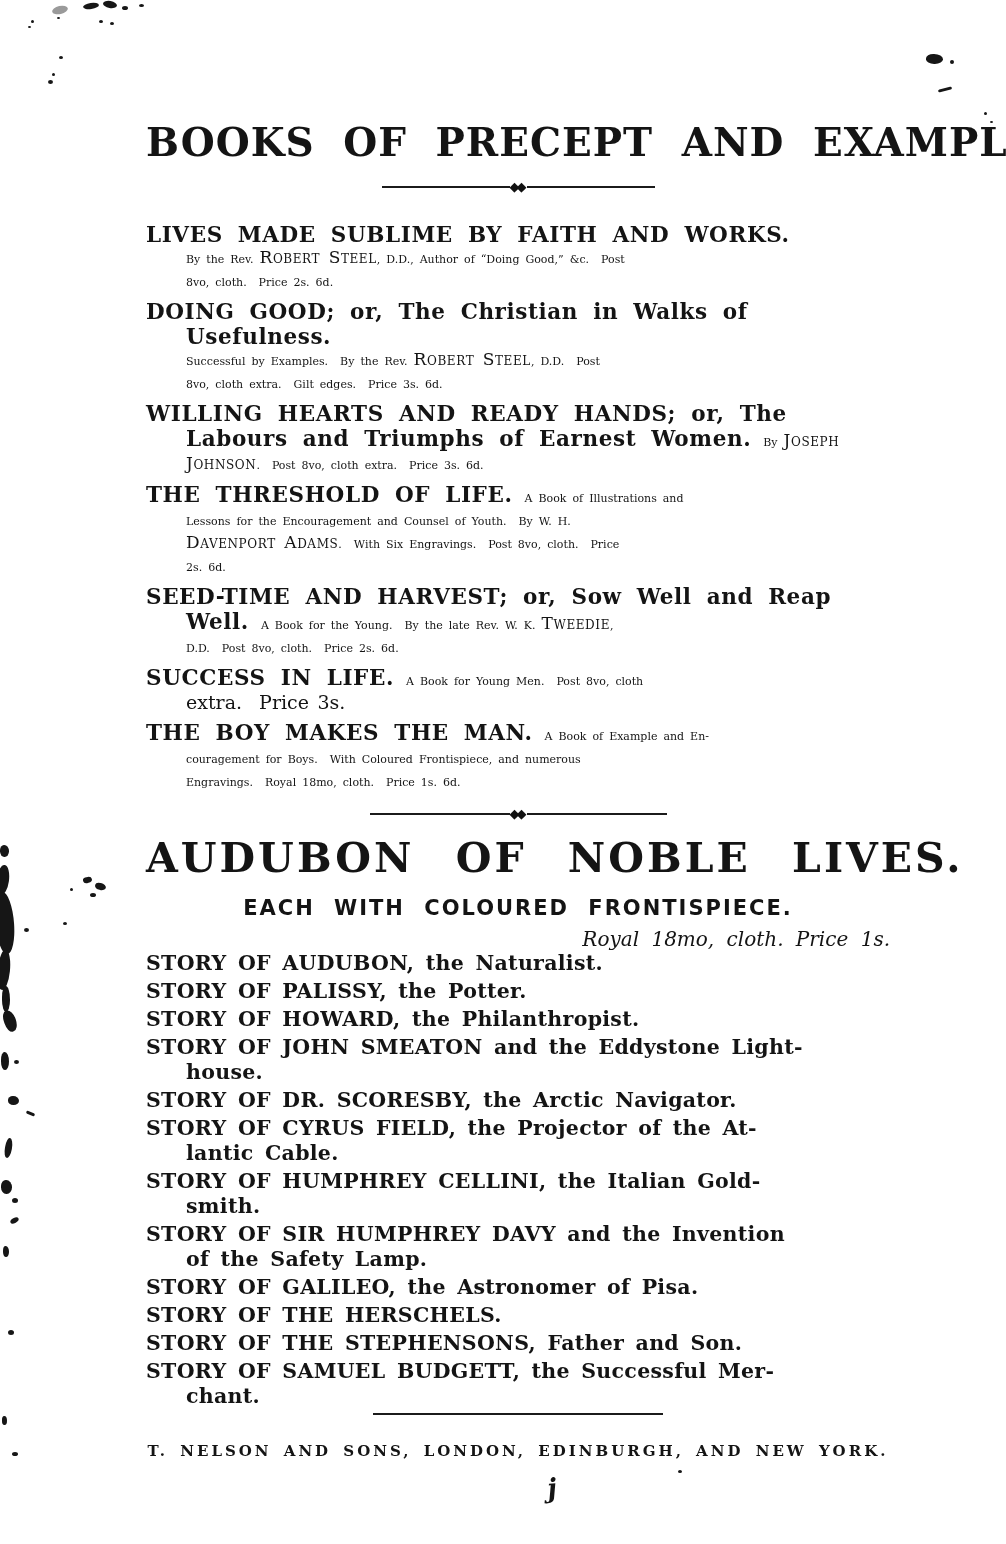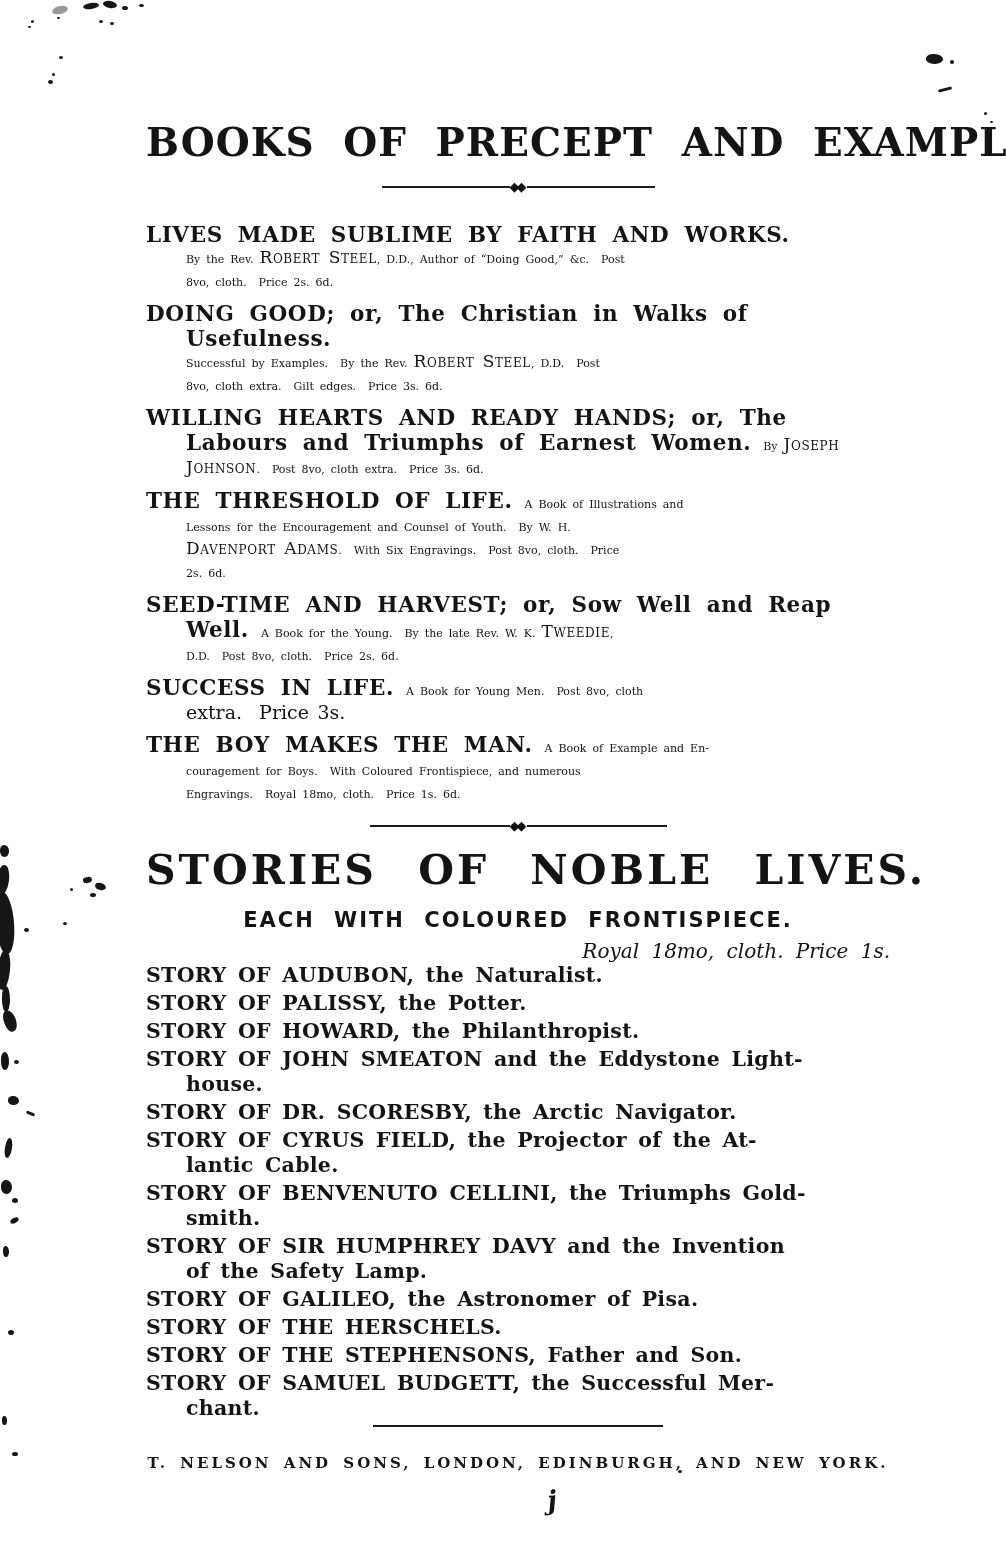--- a/index.html
+++ b/index.html
@@ -24,21 +24,21 @@
   .divider { display:flex; align-items:center; justify-content:center; }
   .divider .rule { height:2px; background:#1b1b1b; }
   .divider.d1 { margin-top:16px; }
   .divider.d1 .rule { width:128px; }
   .divider.d2 { margin-top:16px; }
   .divider.d2 .rule { width:140px; }
   .divider .orn { font-size:13px; line-height:10px; letter-spacing:-3px; padding:0 3px 0 0; color:#111; }
 
   .entries { margin-top:30px; }
   .entry {
-    margin:8px 0 6px; padding-left:40px; text-indent:-40px;
+    margin:0 0 6px; padding-left:40px; text-indent:-40px;
     font-size:17px; line-height:21px;
     white-space:pre-wrap;
   }
   .seg-t { font-size:21.5px; line-height:25px; font-weight:bold; letter-spacing:.6px; word-spacing:7px; }
   .seg-b { font-size:11px; word-spacing:2.5px; }
   .seg-sc { font-size:17px; font-variant:small-caps; letter-spacing:.6px; word-spacing:2.5px; }
   .seg-i { font-size:19px; word-spacing:2.5px; }
 
   .section-title {
     margin:14px 0 0;
@@ -173,32 +173,32 @@
         <p class="entry"><span class="seg-t">SUCCESS IN LIFE.</span><span class="seg-b">  A Book for Young Men.  Post 8vo, cloth</span><br><span class="seg-i">extra.  Price 3s.</span></p>
         <p class="entry"><span class="seg-t">THE BOY MAKES THE MAN.</span><span class="seg-b">  A Book of Example and En-</span><br><span class="seg-b">couragement for Boys.  With Coloured Frontispiece, and numerous</span><br><span class="seg-b">Engravings.  Royal 18mo, cloth.  Price 1s. 6d.</span></p>
       </div>
 
     <div class="divider d2">
       <span class="rule"></span>
         <span class="orn">◆◆</span>
         <span class="rule"></span>
     </div>
 
-    <h2 class="section-title">STORIES OF NOBLE LIVES.</h2>
+    <h2 class="section-title">AUDUBON OF NOBLE LIVES.</h2>
     <h3 class="section-subtitle">EACH WITH COLOURED FRONTISPIECE.</h3>
     <p class="imprint-note">Royal 18mo, cloth.   Price 1s.</p>
 
     <div class="stories">
         <p class="story"><span>STORY OF AUDUBON, the Naturalist.</span></p>
         <p class="story"><span>STORY OF PALISSY, the Potter.</span></p>
         <p class="story"><span>STORY OF HOWARD, the Philanthropist.</span></p>
         <p class="story"><span>STORY OF JOHN SMEATON and the Eddystone Light-</span><br><span>house.</span></p>
         <p class="story"><span>STORY OF DR. SCORESBY, the Arctic Navigator.</span></p>
         <p class="story"><span>STORY OF CYRUS FIELD, the Projector of the At-</span><br><span>lantic Cable.</span></p>
-        <p class="story"><span>STORY OF BENVENUTO CELLINI, the Triumphs Gold-</span><br><span>smith.</span></p>
+        <p class="story"><span>STORY OF HUMPHREY CELLINI, the Italian Gold-</span><br><span>smith.</span></p>
         <p class="story"><span>STORY OF SIR HUMPHREY DAVY and the Invention</span><br><span>of the Safety Lamp.</span></p>
         <p class="story"><span>STORY OF GALILEO, the Astronomer of Pisa.</span></p>
         <p class="story"><span>STORY OF THE HERSCHELS.</span></p>
         <p class="story"><span>STORY OF THE STEPHENSONS, Father and Son.</span></p>
         <p class="story"><span>STORY OF SAMUEL BUDGETT, the Successful Mer-</span><br><span>chant.</span></p>
       </div>
 
     <div class="divider d3">
       <span class="rule"></span>
     </div>

